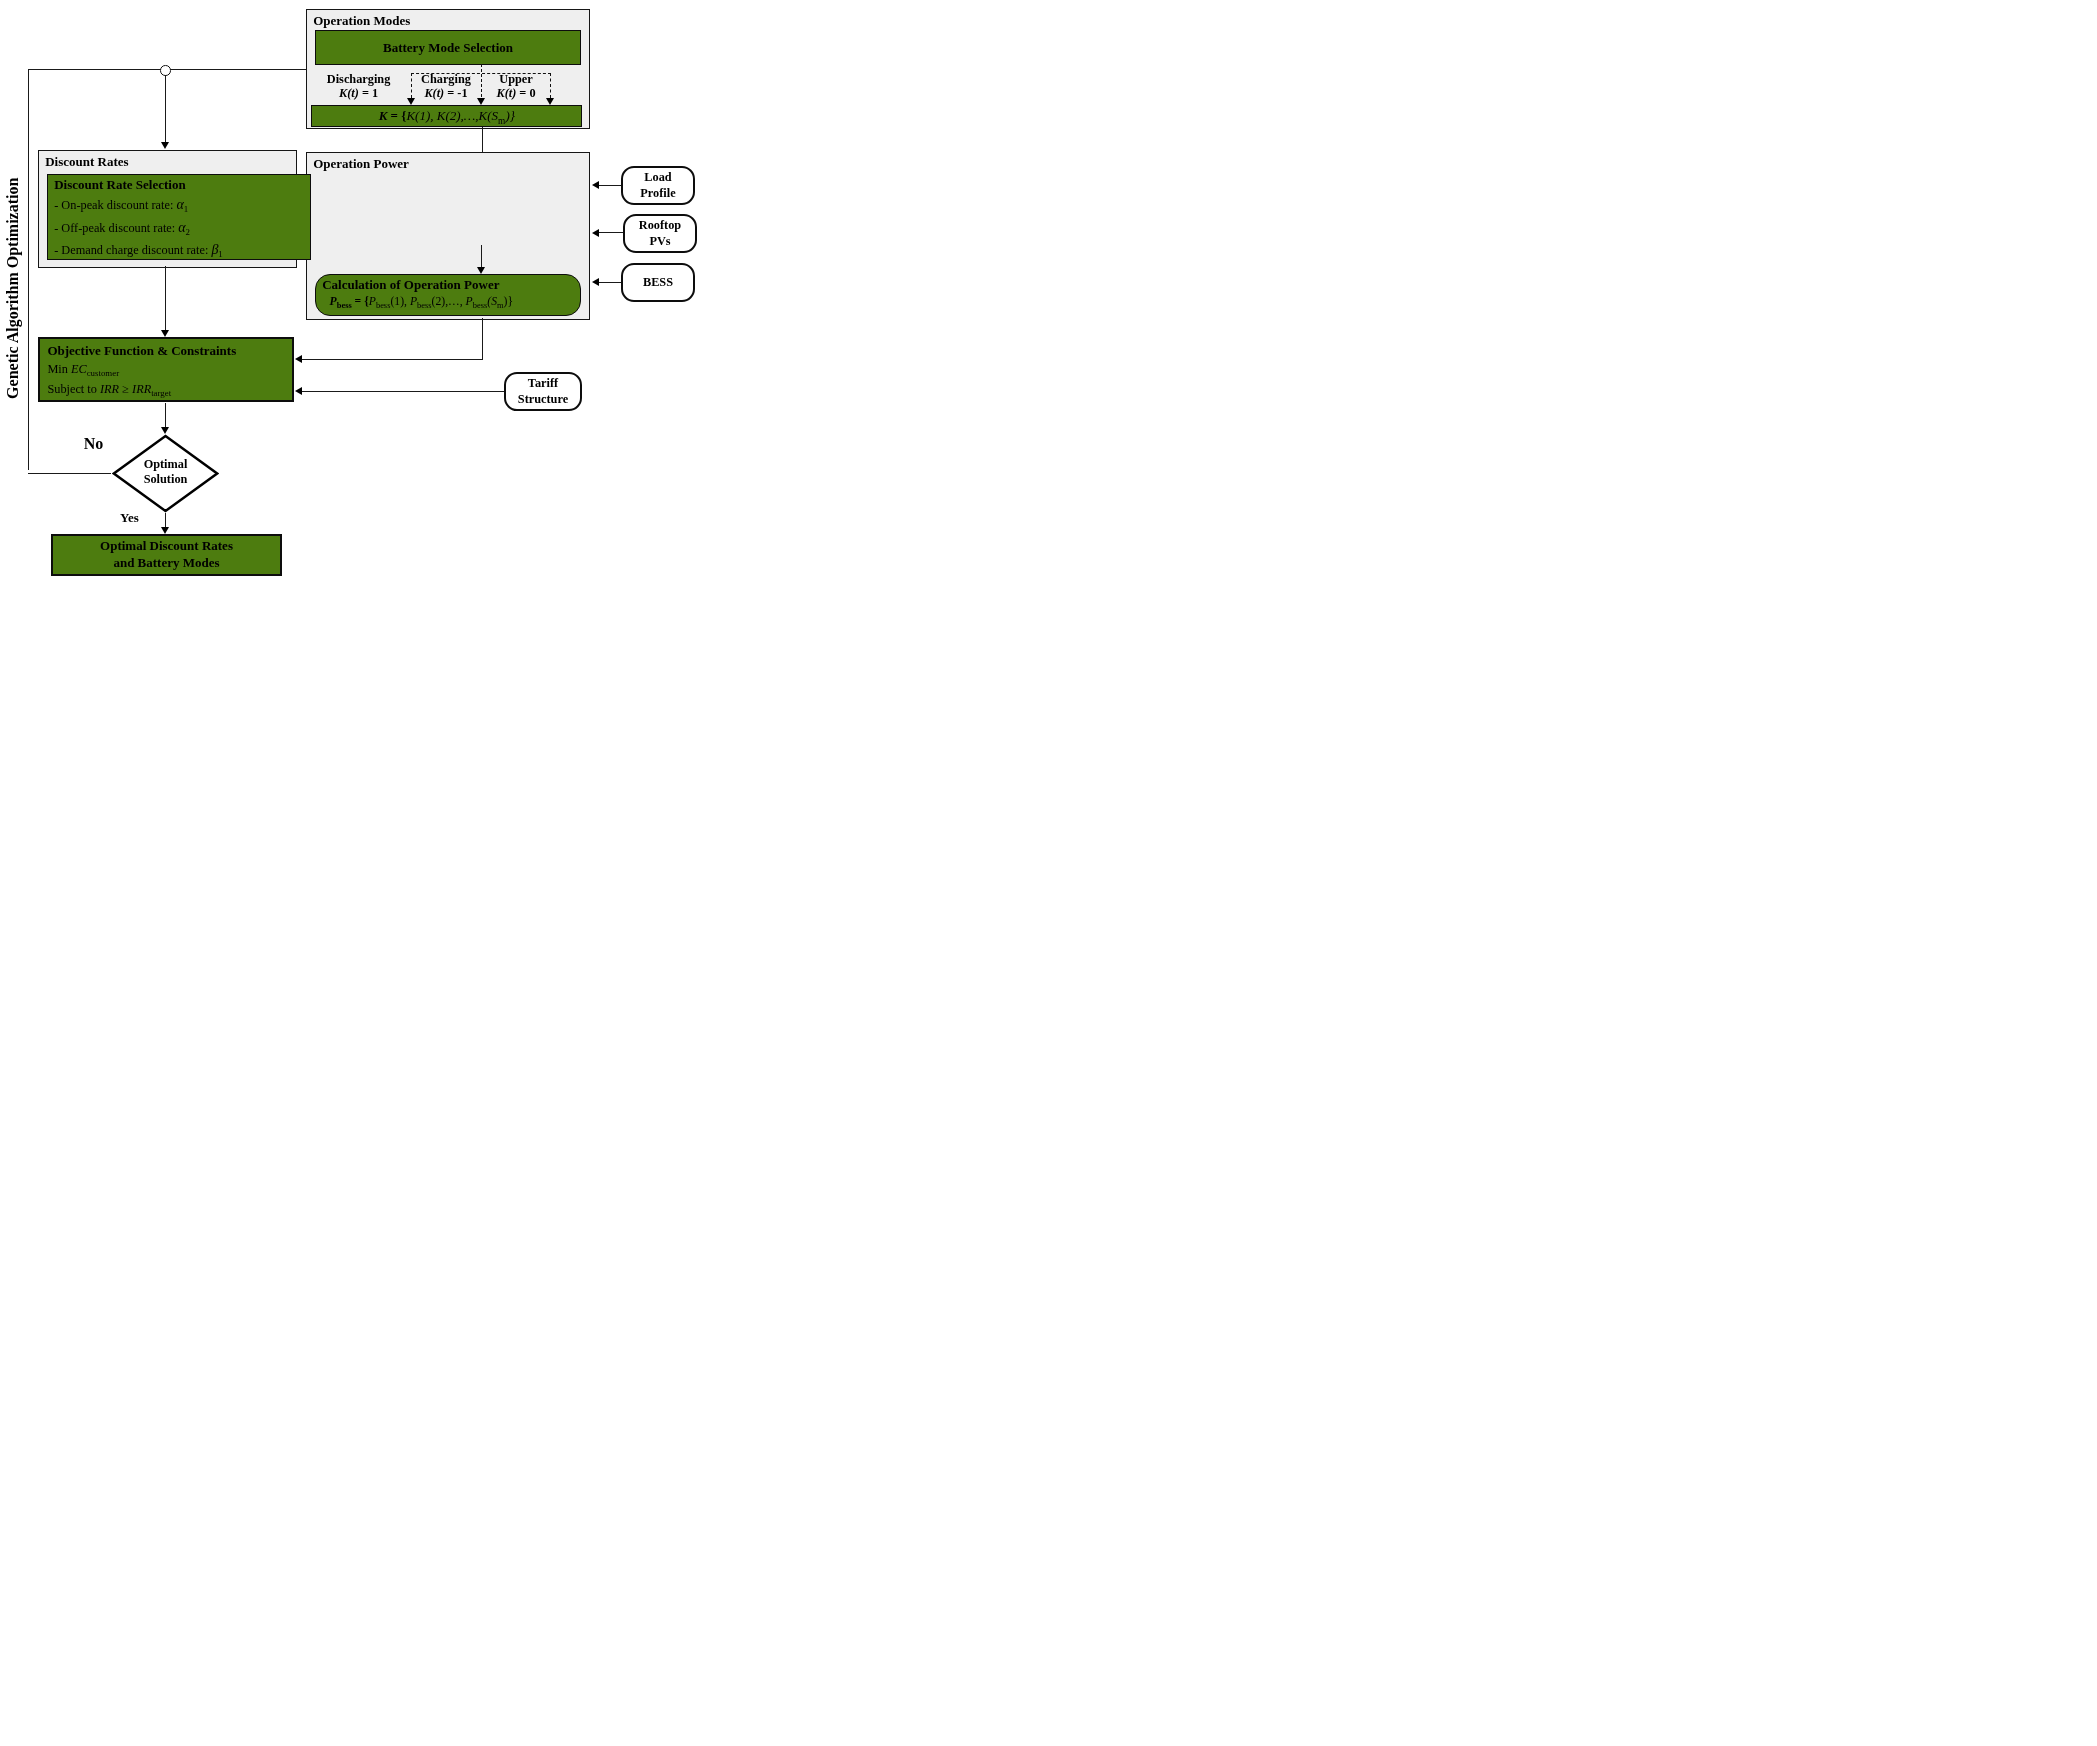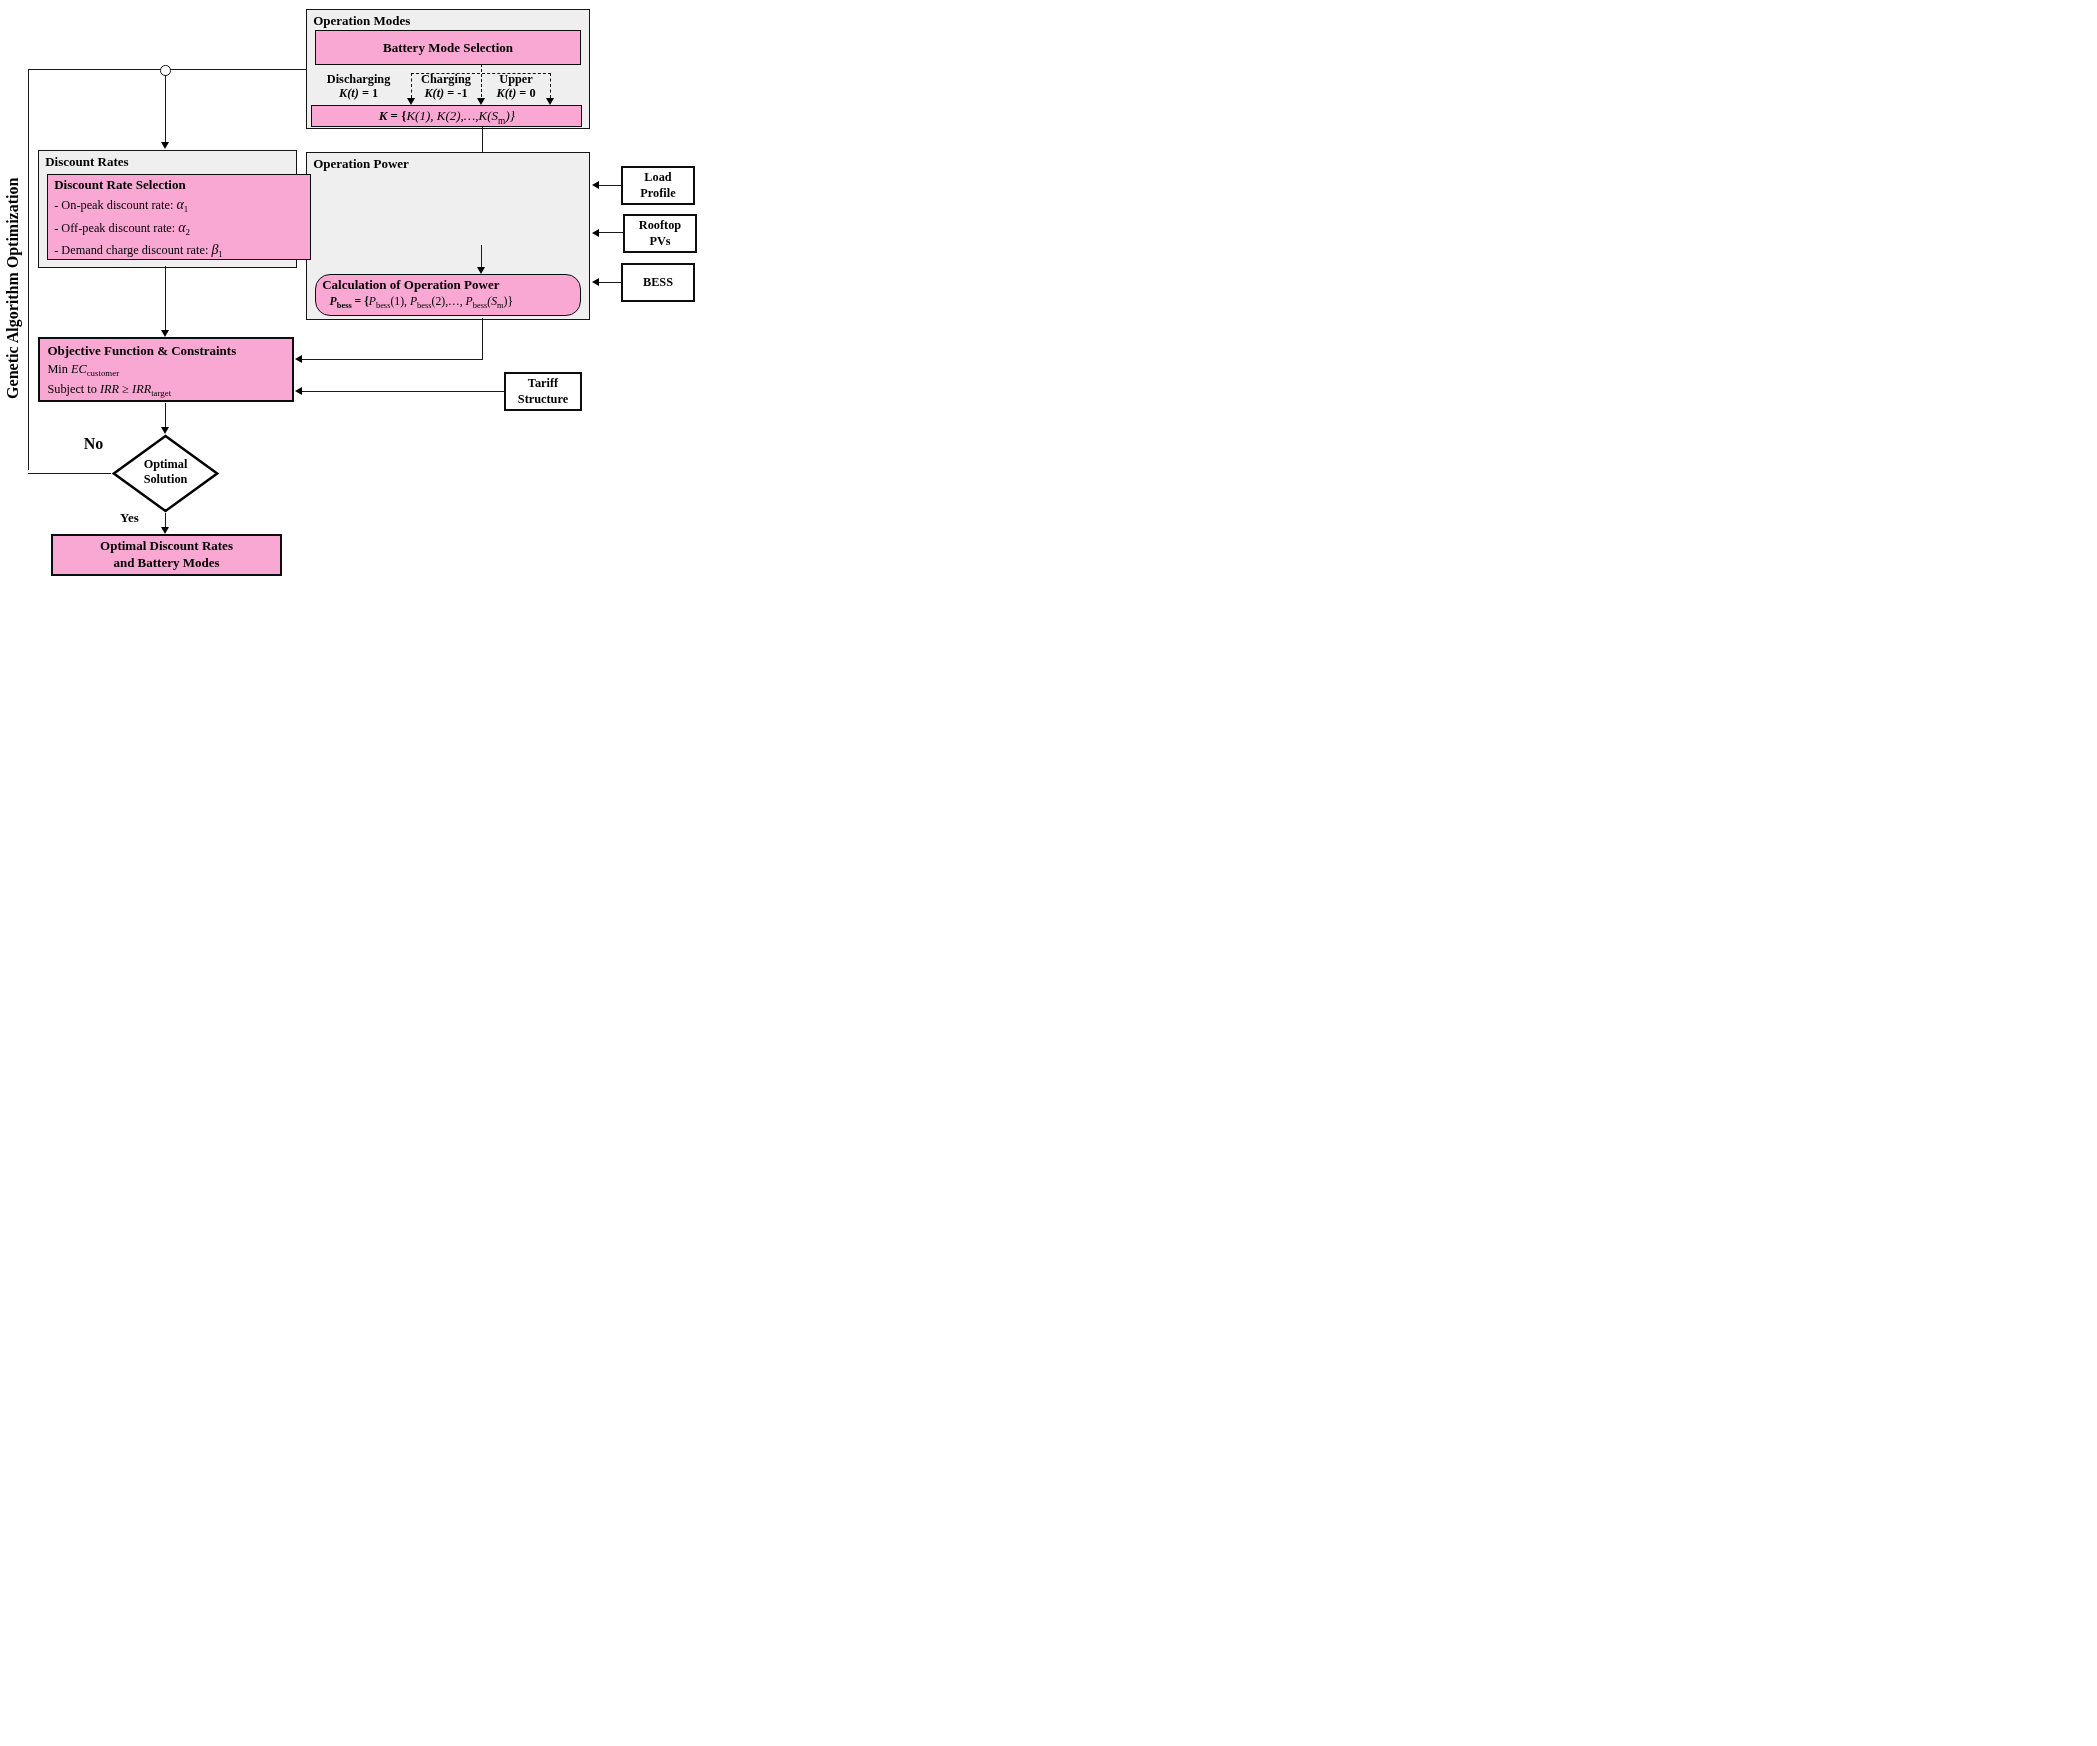--- a/index.html
+++ b/index.html
@@ -6,34 +6,34 @@
   html,body{margin:0;padding:0;background:#ffffff;overflow:hidden;}
   .canvas{
     position:relative;width:699px;height:582px;background:#ffffff;
     font-family:"Liberation Serif","DejaVu Serif",serif;color:#000;
   }
   .abs{position:absolute;}
   
   .panel{position:absolute;background:#efefef;border:1.8px solid #161616;}
   .panel-title{position:absolute;left:6.2px;top:2.5px;font-size:13px;font-weight:bold;white-space:nowrap;}
   
-  .wbox{position:absolute;background:#f9a8d4;border:1.8px solid #0d0d0d;box-sizing:border-box;}
+  .wbox{position:absolute;background:#4d7c0f;border:1.8px solid #0d0d0d;box-sizing:border-box;}
   .center{display:flex;align-items:center;justify-content:center;text-align:center;}
   
   .hline{position:absolute;height:1.2px;background:#1a1a1a;}
   .vline{position:absolute;width:1.2px;background:#1a1a1a;}
   .dashv{position:absolute;width:0;border-left:1.2px dashed #111;}
   .dashh{position:absolute;height:0;border-top:1.2px dashed #111;}
   
   .arr-d{position:absolute;width:0;height:0;border-left:4.3px solid transparent;border-right:4.3px solid transparent;border-top:7.4px solid #000;}
   .arr-l{position:absolute;width:0;height:0;border-top:4.3px solid transparent;border-bottom:4.3px solid transparent;border-right:7.4px solid #000;}
   
   .junction{position:absolute;width:8.6px;height:8.6px;border:1.2px solid #111;border-radius:50%;background:#fff;}
   
-  .rnode{position:absolute;background:#fff;border:2.5px solid #0d0d0d;border-radius:0;box-sizing:border-box;
+  .rnode{position:absolute;background:#fff;border:2.5px solid #0d0d0d;border-radius:13px;box-sizing:border-box;
          display:flex;flex-direction:column;align-items:center;justify-content:center;
          font-size:12.3px;font-weight:bold;line-height:15.4px;text-align:center;}
   .modes-label{position:absolute;text-align:center;font-weight:bold;font-size:12.3px;line-height:14px;white-space:nowrap;}
   .it{font-style:italic;}
   sub{font-size:0.72em;line-height:0;}
   .bullet{font-size:11.7px;line-height:15px;white-space:nowrap;}
   .side-label{position:absolute;left:-116px;top:279px;width:259px;height:18.5px;
     transform:rotate(-90deg);transform-origin:center;text-align:center;
     font-size:16px;font-weight:bold;white-space:nowrap;}
   .nowrap{white-space:nowrap;}

